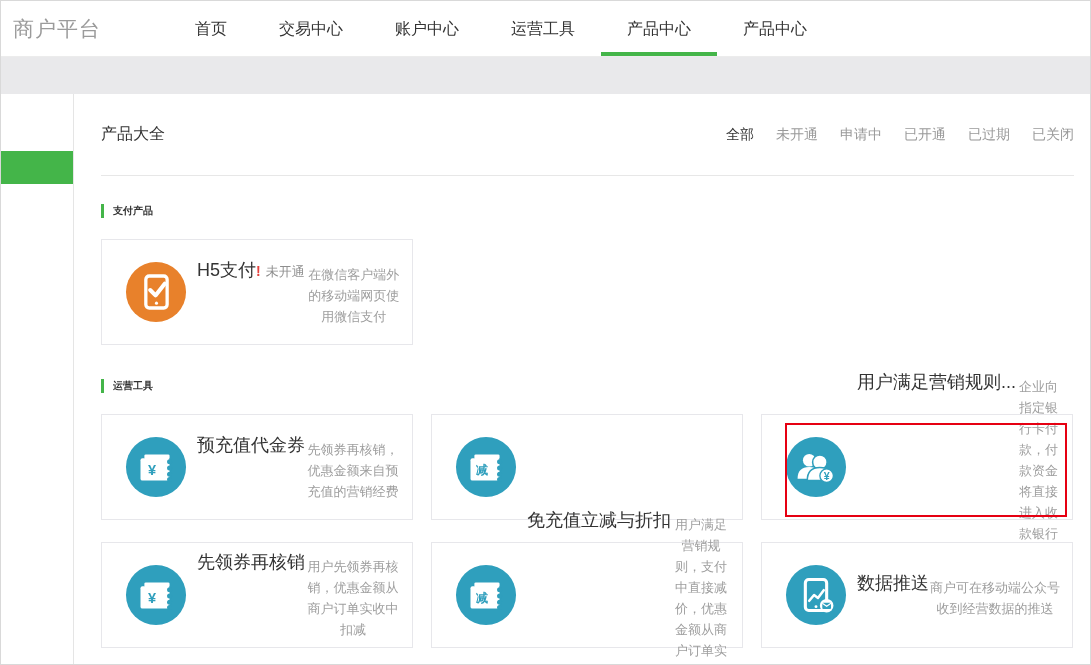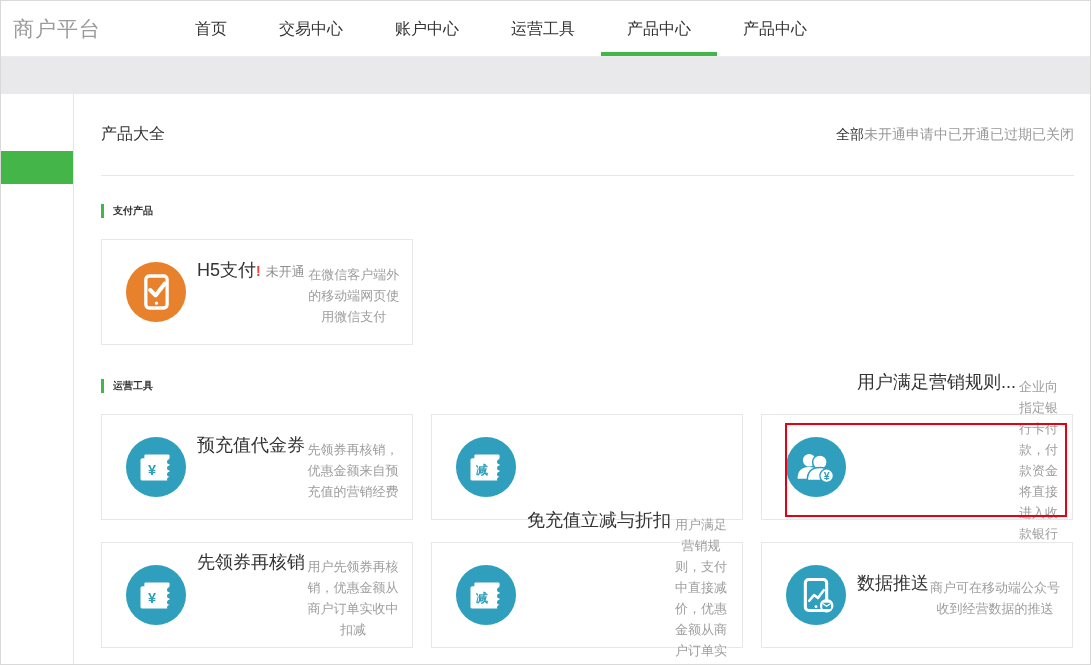--- a/index.html
+++ b/index.html
@@ -23,21 +23,21 @@
 
   
   .bodywrap { flex:1; display:flex; min-height:0; }
   .sidebar { width:73px; border-right:1px solid #e5e5e5; flex-shrink:0; position:relative; background:#fff; }
   .side-sel { position:absolute; top:57px; left:0; width:72px; height:33px; background:#44b549; cursor:pointer; }
 
   .main { flex:1; padding:0 16px 0 27px; min-width:0;text-align:center; }
 
   .page-head { height:82px; display:flex; align-items:center; border-bottom:1px solid #e7e7e7; }
   .page-title { font-size:16px; color:#333; }
-  .filters { margin-left:auto; display:flex; font-size:14px; }
+  .filters { margin-left:auto; display:flex; gap:22px; font-size:14px; }
   .filter { color:#999; cursor:pointer; }
   .filter.active { color:#333; }
 
   .section-title { margin-top:28px; display:flex; align-items:center; }
   .section-title.mt-lg { margin-top:34px; }
   .sec-bar { width:3px; height:14px; background:#44b549; margin-right:9px; }
   .sec-text { font-size:10px; font-weight:bold; color:#333; }
 
   .cards { margin-top:21px; display:grid; grid-template-columns:repeat(3,312px); column-gap:18px; row-gap:22px; }
 

